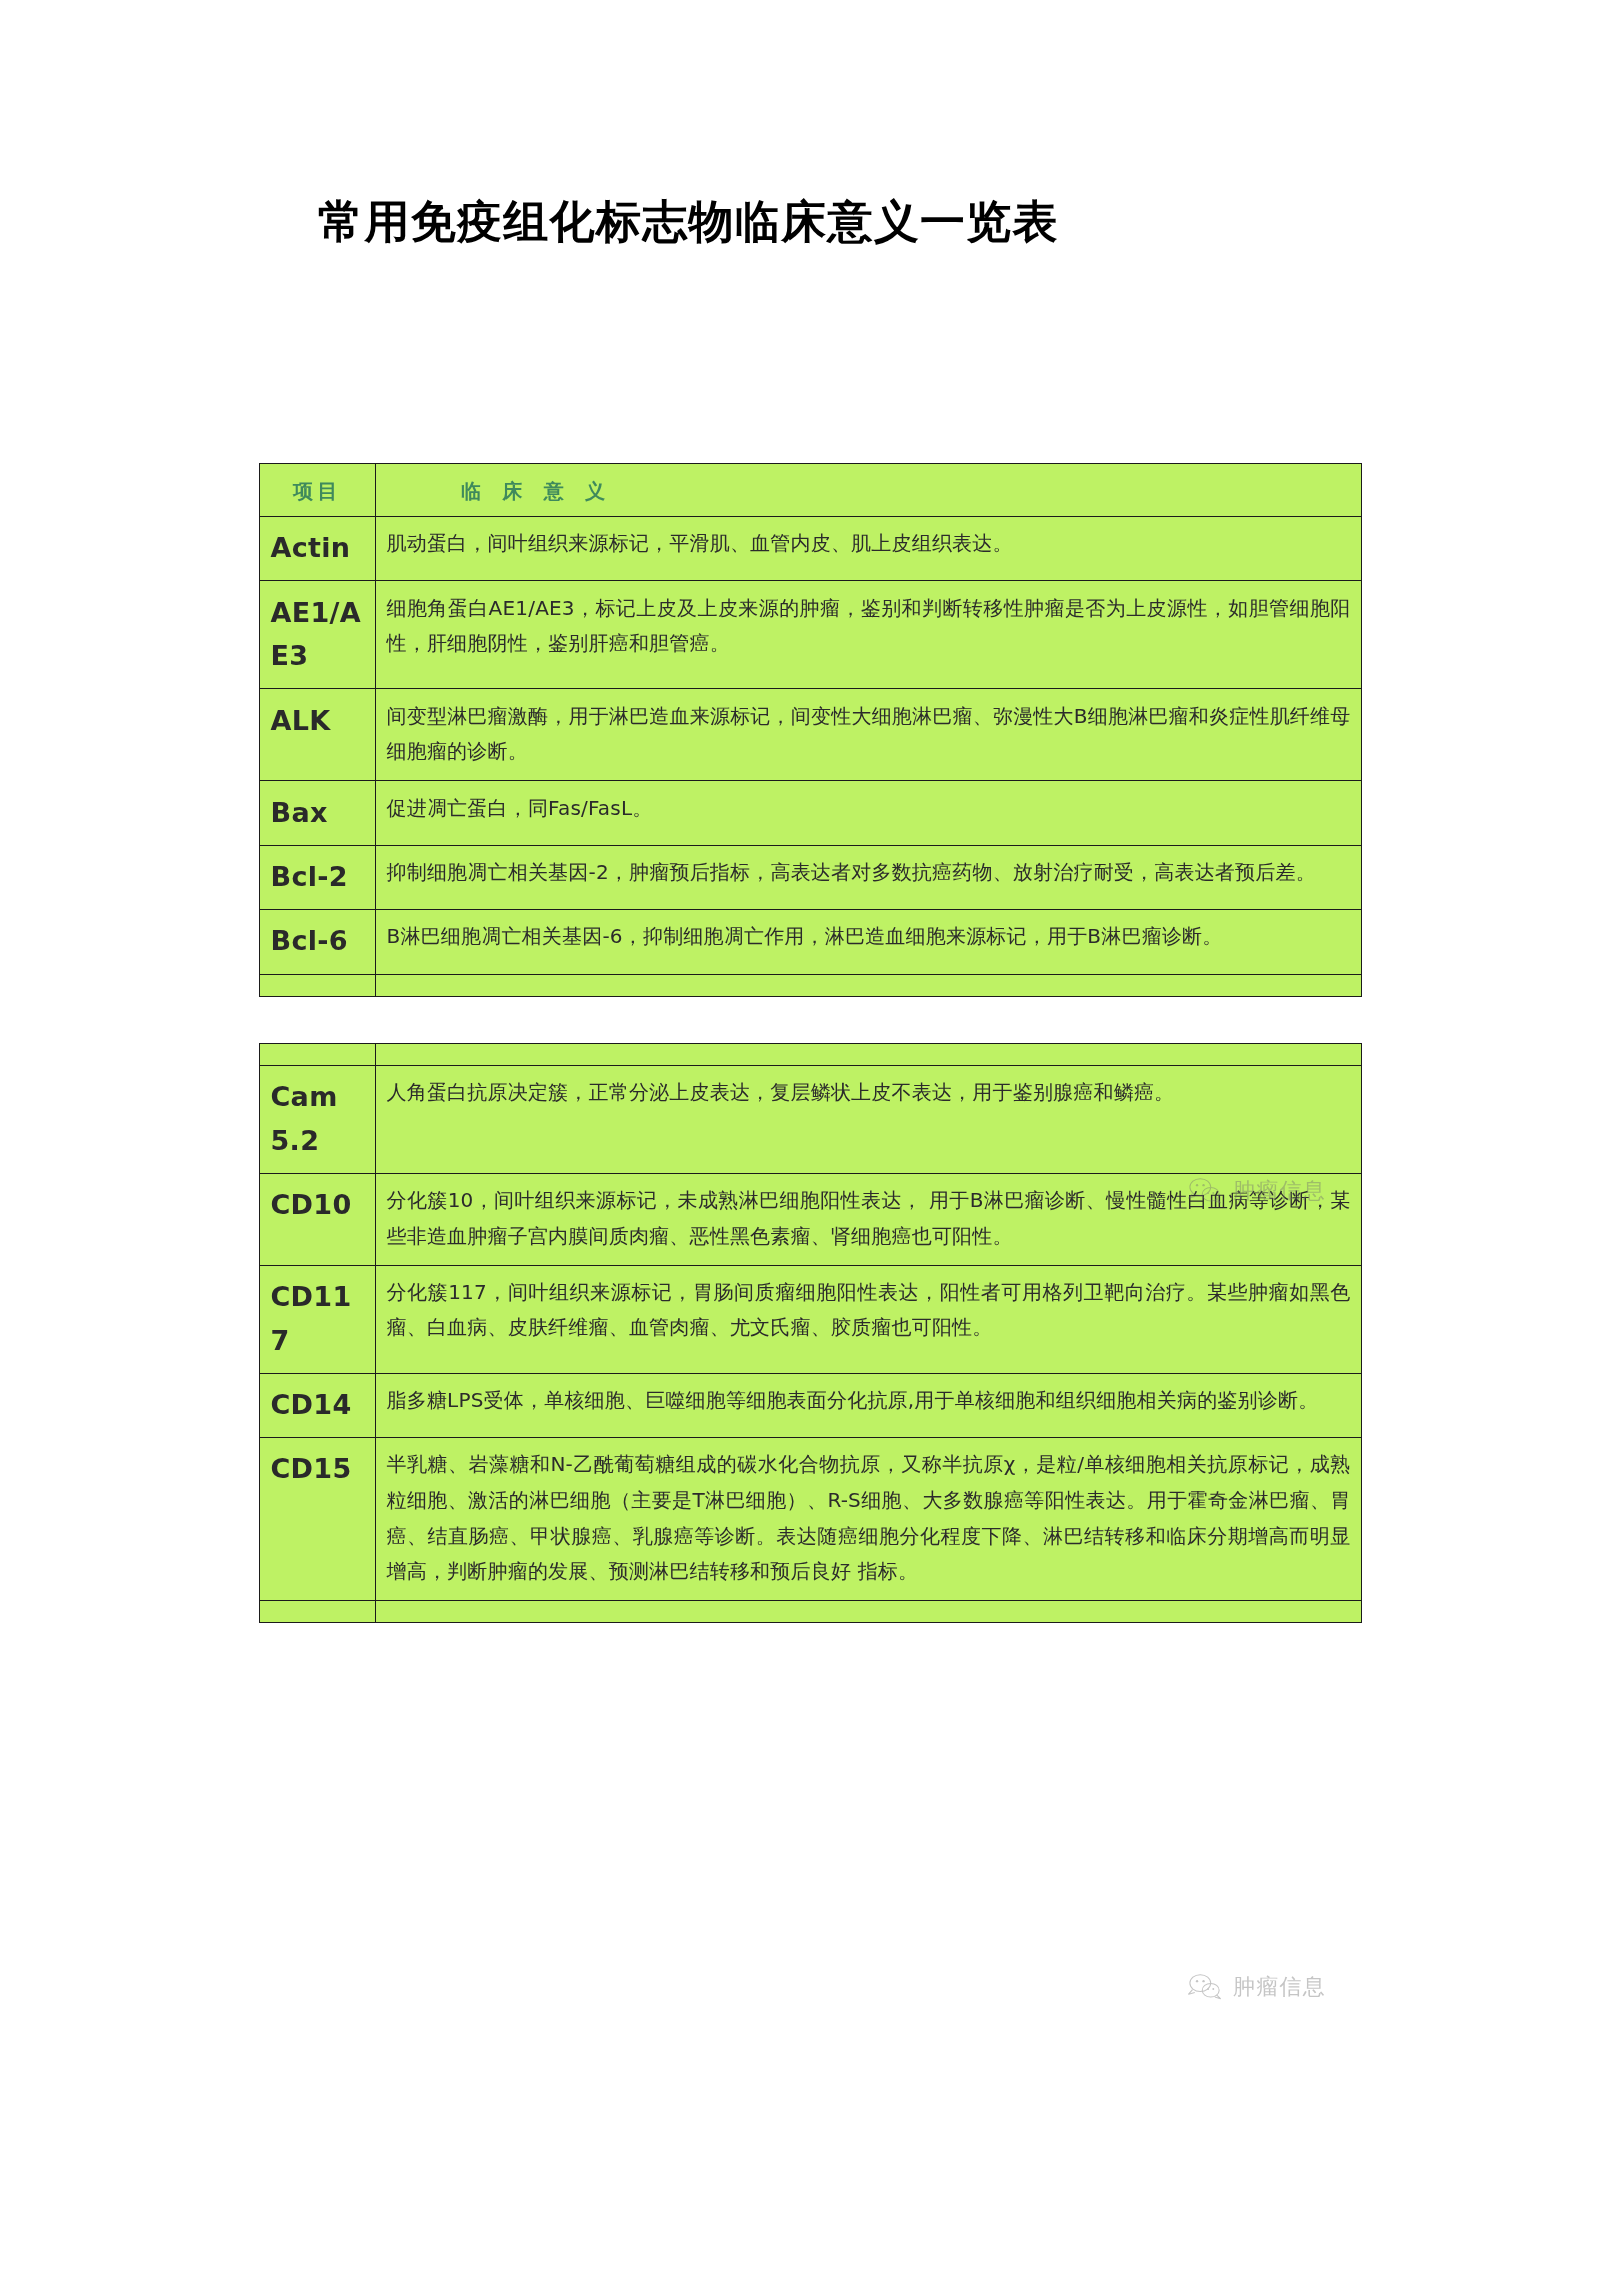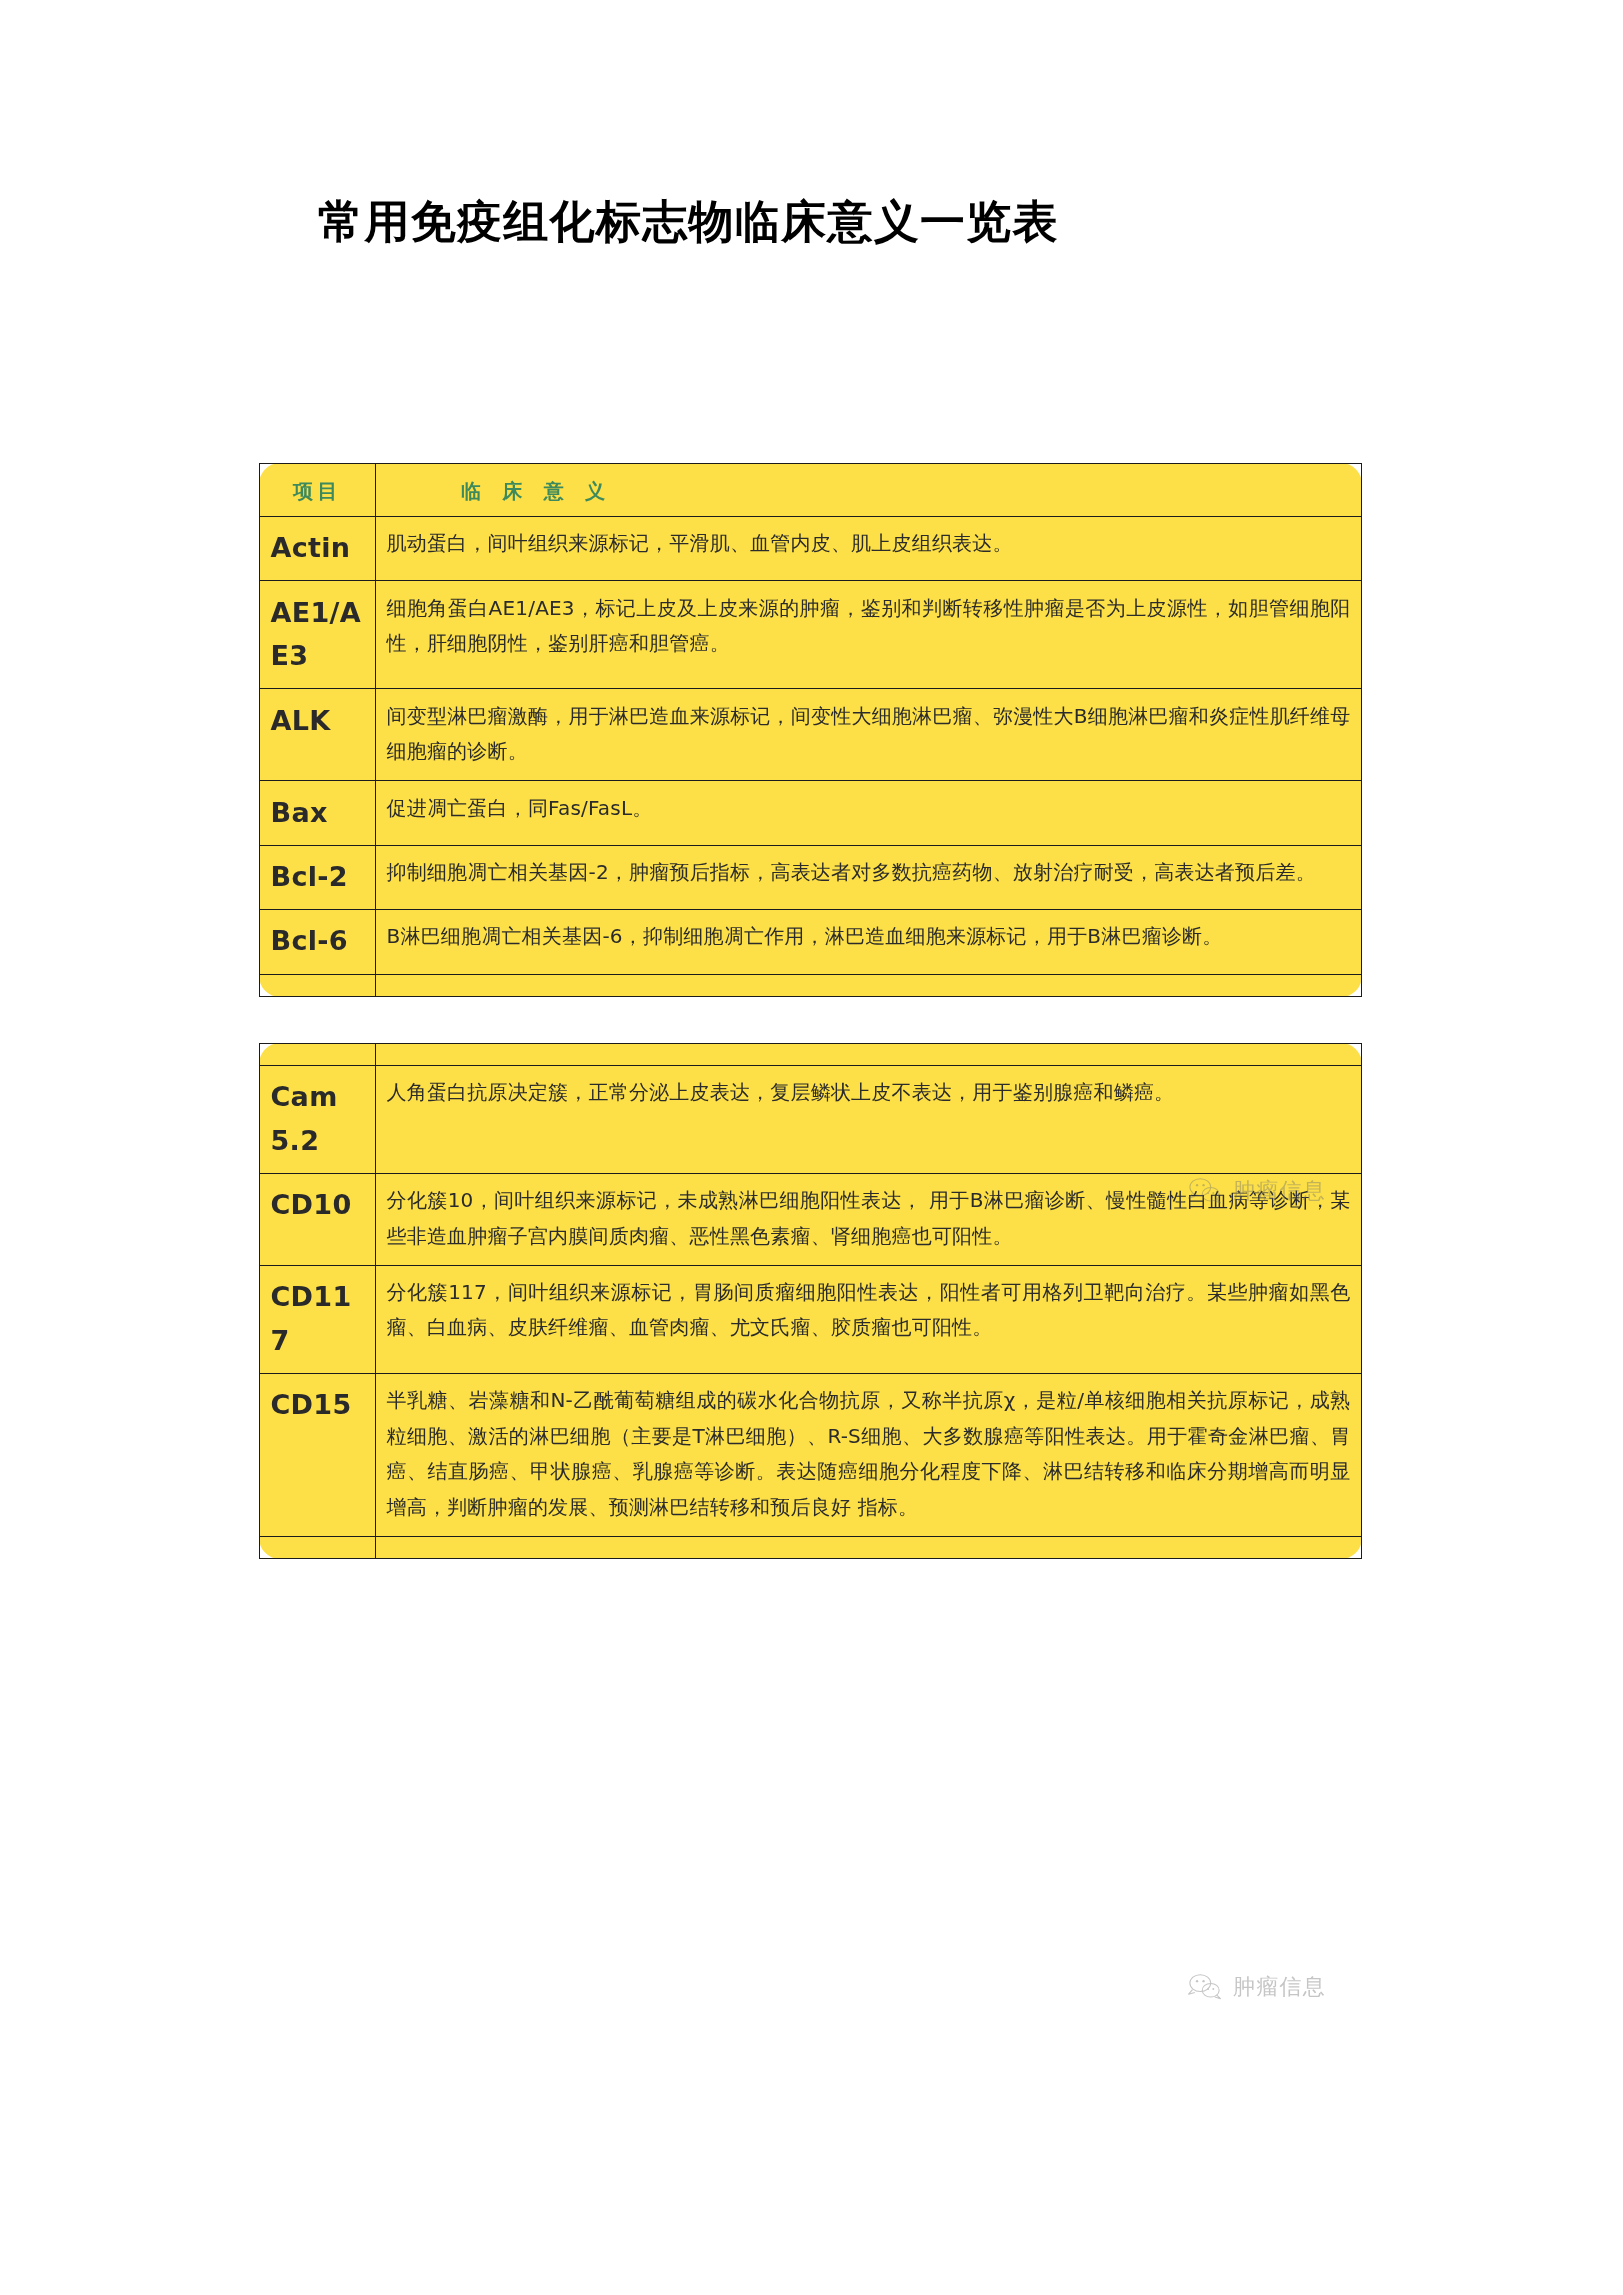--- a/index.html
+++ b/index.html
@@ -39,22 +39,21 @@
   .tbl-wrap{
     position:absolute;
     left:259px;
     top:463px;
     width:1102px;
   }
   table.imh{
     border-collapse:collapse;
     table-layout:fixed;
     width:1102px;
-    background:#fde047;
-    border-radius:21px;
+    background:#bef264;
   }
   table.imh col.c-item{width:116px;}
   table.imh col.c-mean{width:986px;}
 
   table.imh td, table.imh th{
     border:1.3px solid #1b1b1b;
     vertical-align:top;
     padding:9.2px 10.5px 10.5px 10.5px;
     box-sizing:border-box;
   }
@@ -192,20 +191,24 @@
           <td class="item-cell">Cam 5.2</td>
           <td class="mean-cell">人角蛋白抗原决定簇，正常分泌上皮表达，复层鳞状上皮不表达，用于鉴别腺癌和鳞癌。</td>
         </tr>
         <tr>
           <td class="item-cell">CD10</td>
           <td class="mean-cell">分化簇10，间叶组织来源标记，未成熟淋巴细胞阳性表达， 用于B淋巴瘤诊断、慢性髓性白血病等诊断，某些非造血肿瘤子宫内膜间质肉瘤、恶性黑色素瘤、肾细胞癌也可阳性。</td>
         </tr>
         <tr>
           <td class="item-cell">CD117</td>
           <td class="mean-cell">分化簇117，间叶组织来源标记，胃肠间质瘤细胞阳性表达，阳性者可用格列卫靶向治疗。某些肿瘤如黑色瘤、白血病、皮肤纤维瘤、血管肉瘤、尤文氏瘤、胶质瘤也可阳性。</td>
+        </tr>
+        <tr>
+          <td class="item-cell">CD14</td>
+          <td class="mean-cell">脂多糖LPS受体，单核细胞、巨噬细胞等细胞表面分化抗原,用于单核细胞和组织细胞相关病的鉴别诊断。</td>
         </tr>
         <tr>
           <td class="item-cell">CD15</td>
           <td class="mean-cell">半乳糖、岩藻糖和N-乙酰葡萄糖组成的碳水化合物抗原，又称半抗原χ，是粒/单核细胞相关抗原标记，成熟粒细胞、激活的淋巴细胞（主要是T淋巴细胞）、R-S细胞、大多数腺癌等阳性表达。用于霍奇金淋巴瘤、胃癌、结直肠癌、甲状腺癌、乳腺癌等诊断。表达随癌细胞分化程度下降、淋巴结转移和临床分期增高而明显增高，判断肿瘤的发展、预测淋巴结转移和预后良好 指标。</td>
         </tr>
         <tr class="stub">
           <td></td>
           <td></td>
         </tr>
       </tbody>

